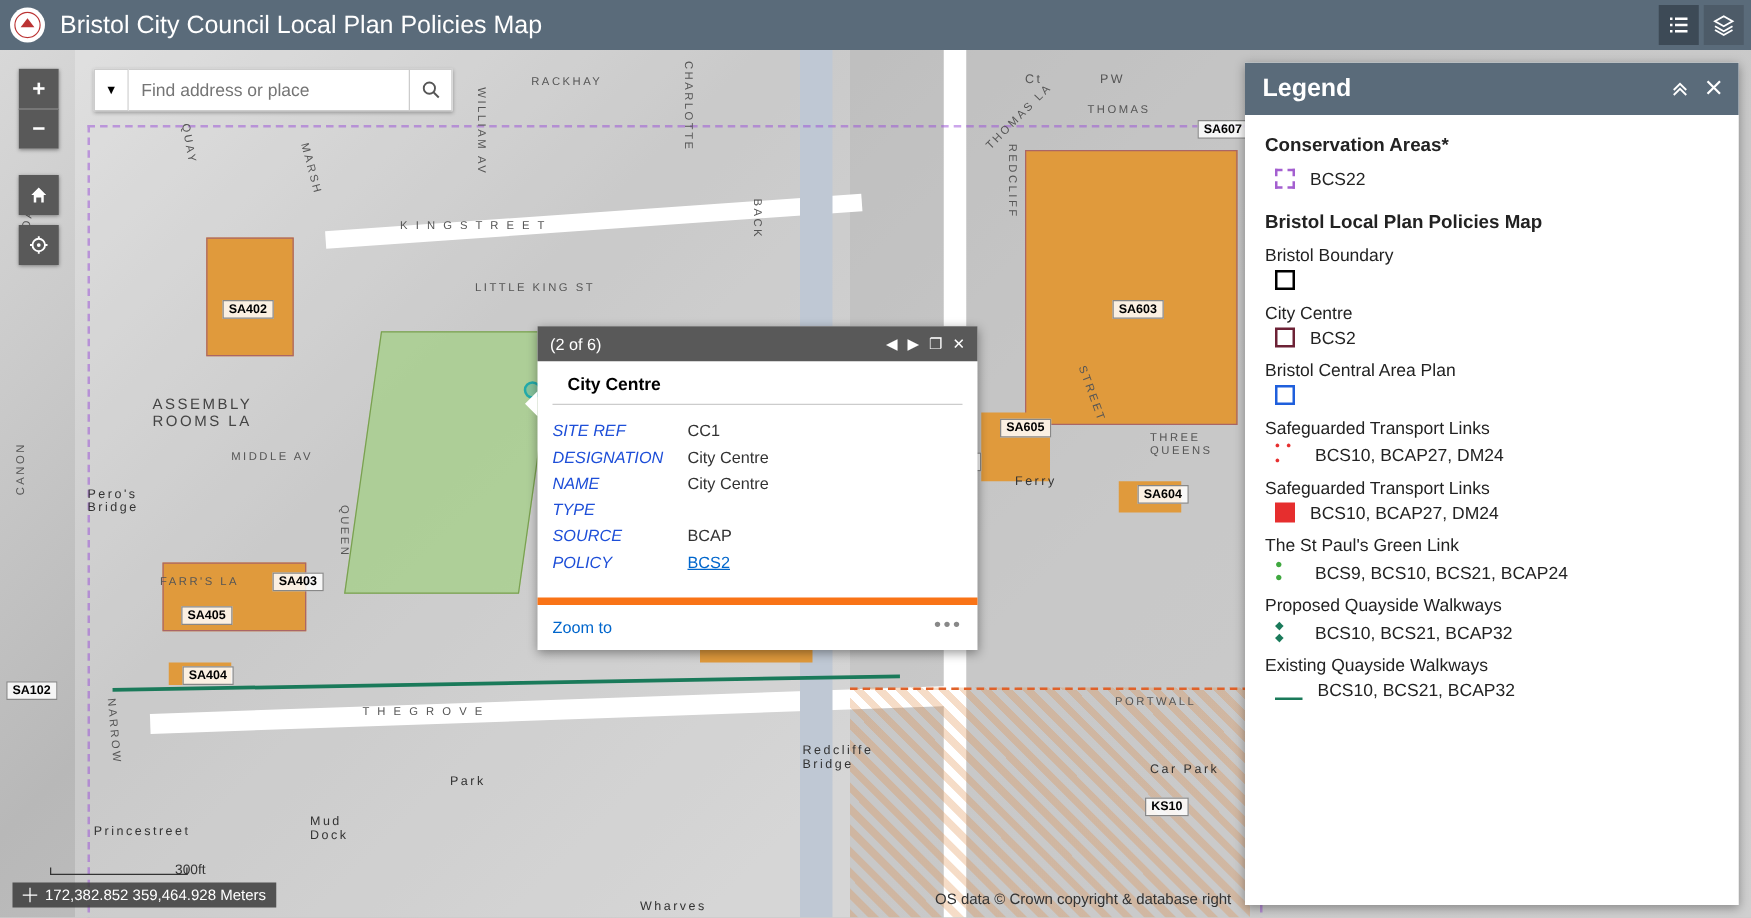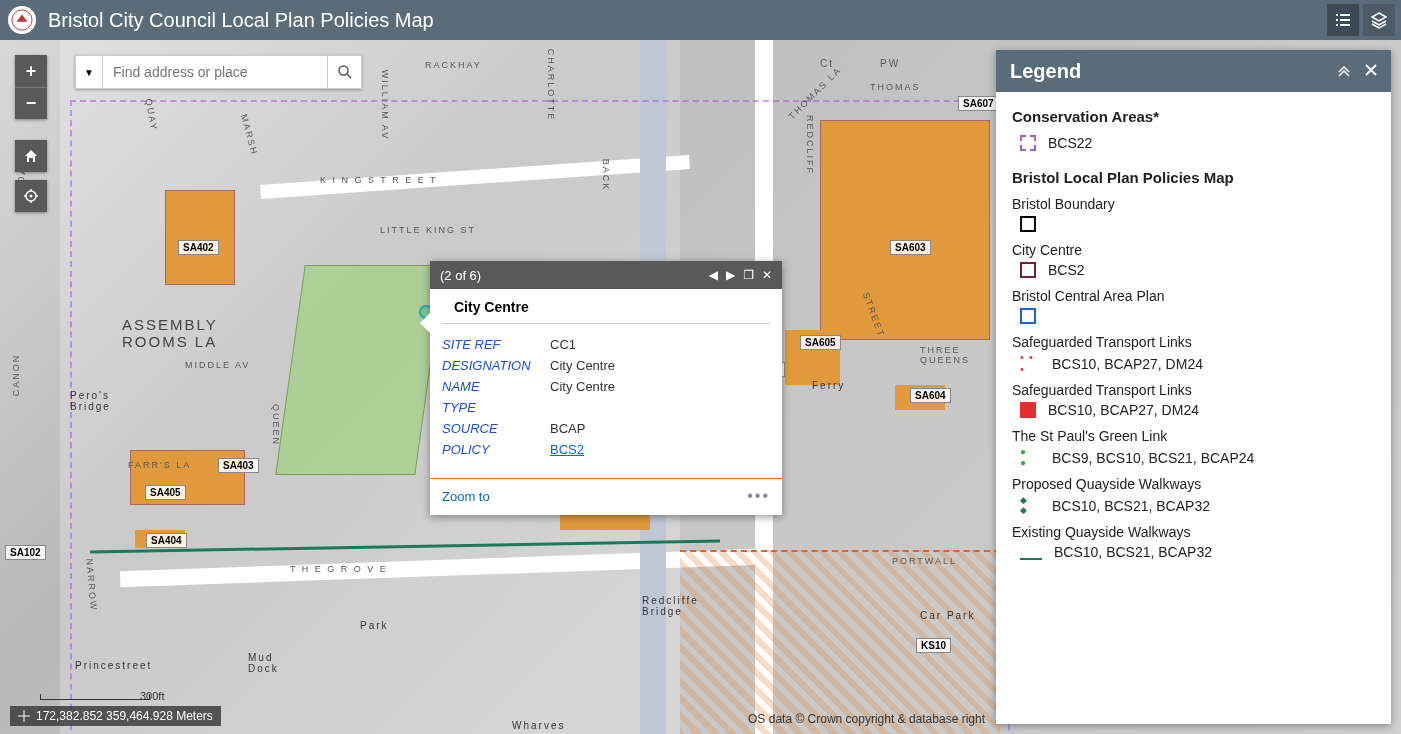--- a/index.html
+++ b/index.html
@@ -38,21 +38,21 @@
 .popup { position: absolute; left: 430px; top: 225px; width: 352px; background: #fff; box-shadow: 0 2px 8px rgba(0,0,0,0.4); margin-top: 36px; }
 .popup-hdr { height: 28px; background: #595959; color: #fff; display: flex; align-items: center; padding: 0 10px; font-size: 13px; }
 .popup-hdr .nav { margin-left: auto; display: flex; gap: 8px; }
 .popup-hdr .navbtn { cursor: pointer; font-size: 12px; }
 .popup-title { padding: 10px 12px 8px; font-size: 14px; font-weight: 600; border-bottom: 1px solid #ccc; margin: 0 12px 6px; }
 .popup-body { padding: 4px 12px 10px; }
 .popup-row { display: flex; font-size: 13px; padding: 3px 0; }
 .popup-row .k { width: 108px; color: #1d4ed8; font-style: italic; }
 .popup-row .v { flex: 1; color: #333; }
 .popup-row .v a { color: #0066cc; text-decoration: underline; }
-.popup-foot { display: flex; justify-content: space-between; align-items: center; padding: 8px 12px 10px; border-top: 1px solid #f97316; margin-top: 8px; }
+.popup-foot { display: flex; justify-content: space-between; align-items: center; padding: 8px 12px 10px; border-top: 6px solid #f97316; margin-top: 8px; }
 .popup-foot a { color: #0066cc; font-size: 13px; text-decoration: none; }
 .popup-foot .more { color: #888; letter-spacing: 2px; cursor: pointer; }
 .popup-tail { position: absolute; left: -10px; top: 52px; width: 0; height: 0; border-top: 10px solid transparent; border-bottom: 10px solid transparent; border-right: 10px solid #fff; }
 
 
 .legend { position: absolute; right: 10px; top: 50px; width: 395px; bottom: 10px; background: #fff; box-shadow: 0 2px 8px rgba(0,0,0,0.35); display: flex; flex-direction: column; overflow: hidden; }
 .legend-hdr { height: 42px; background: #5a6b7a; color: #fff; display: flex; align-items: center; padding: 0 14px; }
 .legend-hdr .t { font-size: 20px; font-weight: 700; }
 .legend-hdr .lctrl { margin-left: auto; display: flex; gap: 14px; }
 .legend-hdr .lbtn { cursor: pointer; }
@@ -173,21 +173,21 @@
 Bridge</div>
   <div class="street-name" style="left:75px;top:620px;font-size:10px;color:#333">Princestreet</div>
   <div class="street-name" style="left:248px;top:612px;white-space:pre-line;font-size:10px;color:#333">Mud
 Dock</div>
   <div class="street-name" style="left:360px;top:580px;font-size:10px;color:#333">Park</div>
   <div class="street-name" style="left:642px;top:555px;white-space:pre-line;font-size:10px;color:#333">Redcliffe
 Bridge</div>
   <div class="street-name" style="left:512px;top:680px;font-size:10px;color:#333">Wharves</div>
   <div class="street-name" style="left:920px;top:570px;font-size:10px;color:#333">Car Park</div>
   <div class="street-name" style="left:812px;top:340px;font-size:10px;color:#333">Ferry</div>
-  <div class="street-name" style="left:122px;top:276px;white-space:pre-line;font-size:15px;color:#444">ASSEMBLY
+  <div class="street-name" style="left:122px;top:276px;white-space:pre-line;font-size:12px;color:#444">ASSEMBLY
 ROOMS LA</div>
   <div class="street-name" style="left:820px;top:18px;font-size:10px">Ct</div>
   <div class="street-name" style="left:880px;top:18px;font-size:10px">PW</div>
 
   <div class="map-shape" style="left:419px;top:265px;width:14px;height:14px;border:2px solid #2aa;border-radius:50%;background:rgba(42,170,170,0.3)"></div>
 </div>
 
 <div class="zoom-ctl">
   <div class="zbtn">+</div>
   <div class="zbtn">−</div>

